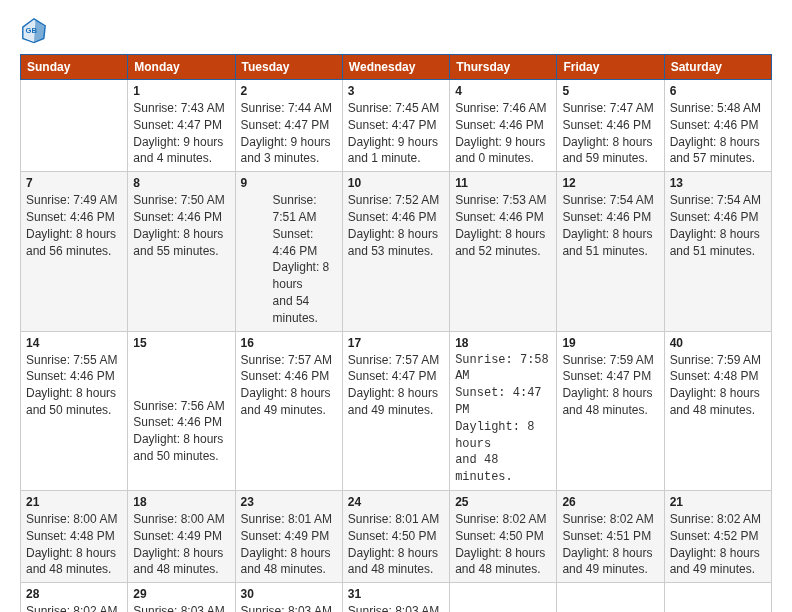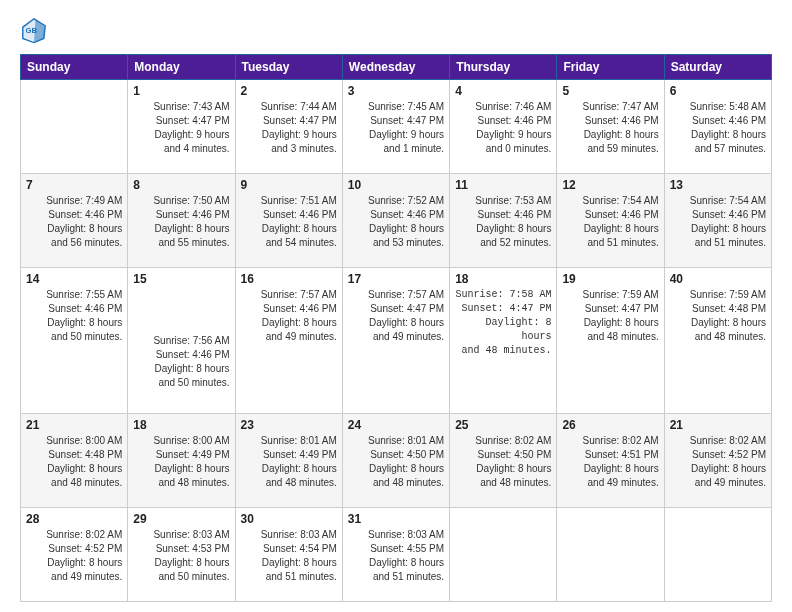--- a/index.html
+++ b/index.html
@@ -80,31 +80,30 @@
       height: 82px;
     }
     .day-number {
       font-size: 12px;
       font-weight: bold;
       color: #222;
       display: block;
       margin-bottom: 2px;
     }
     .day-info {
-      font-size: 10px;
+      font-size: 12px;
       color: #333;
       line-height: 1.4;
-      text-align: right;
     }
     .empty-cell {
       background: #f9f9f9;
     }
     tr:nth-child(even) td { background: #f5f5f5; }
     tr:nth-child(odd) td { background: #fff; }
-    tr:first-child th { background: #4c1d95; }
+    tr:first-child th { background: #c2410c; }
   </style>
 </head>
 <body>
 
 <div class="page">
   <div class="header">
     <div class="logo">
       <svg class="logo-icon" viewBox="0 0 40 40">
         <polygon points="20,4 36,14 36,30 20,36 4,30 4,14" fill="#1a6fba" opacity="0.15"></polygon>
         <polygon points="22,6 36,16 34,32 20,38" fill="#1a6fba" opacity="0.5"></polygon>
@@ -192,21 +191,21 @@
           </td>
           <td>
             <span class="day-number">8</span>
             <div class="day-info" style="white-space: pre-line;">Sunrise: 7:50 AM
 Sunset: 4:46 PM
 Daylight: 8 hours
 and 55 minutes.</div>
           </td>
           <td>
             <span class="day-number">9</span>
-            <div class="day-info" style="white-space: pre-line;">Sunrise: 7:51 AM
+            <div class="day-info" style="white-space: pre-line; margin-left: 32px;">Sunrise: 7:51 AM
 Sunset: 4:46 PM
 Daylight: 8 hours
 and 54 minutes.</div>
           </td>
           <td>
             <span class="day-number">10</span>
             <div class="day-info" style="white-space: pre-line;">Sunrise: 7:52 AM
 Sunset: 4:46 PM
 Daylight: 8 hours
 and 53 minutes.</div>

